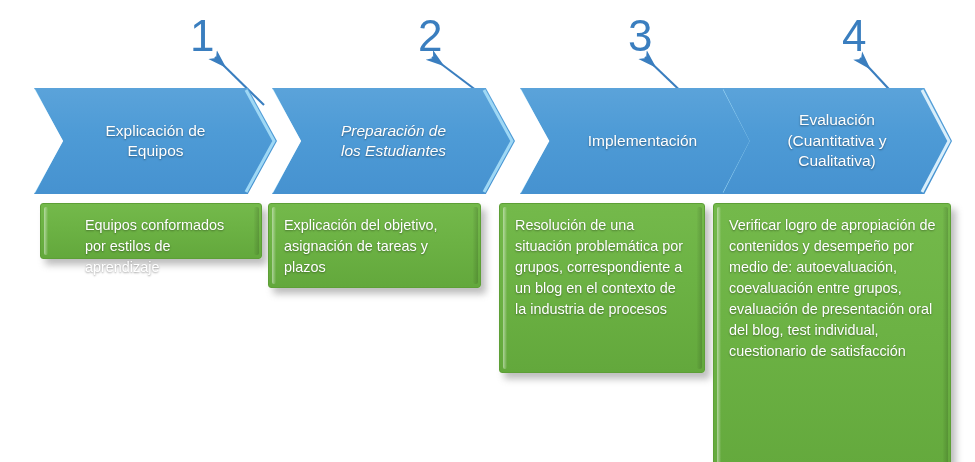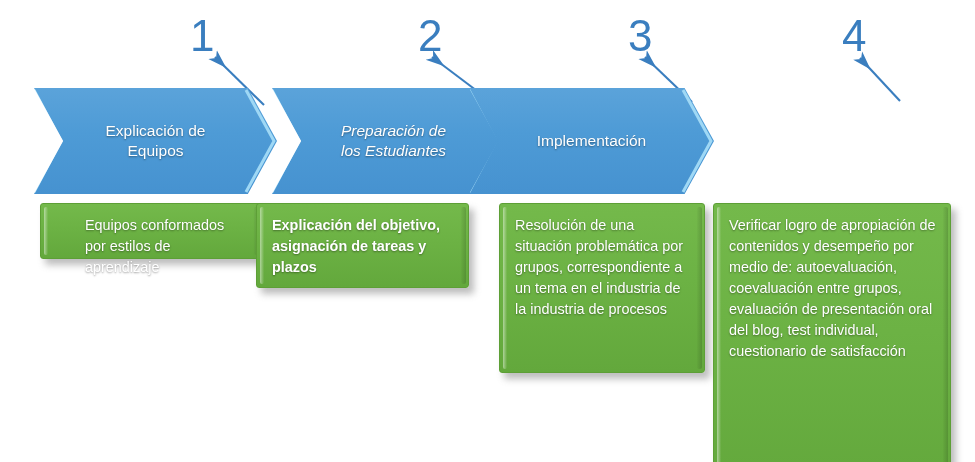--- a/index.html
+++ b/index.html
@@ -154,40 +154,50 @@
     <div class="chevron" style="left:272px; width:243px;
                 clip-path: polygon(0 0, 88% 0, 100% 50%, 88% 100%, 0 100%, 12% 50%); font-style: italic;">
       <svg class="bevel" viewBox="0 0 243 106" preserveAspectRatio="none">
         <polyline points="0,104 27,53 0,2" fill="none" stroke="#9fd8f5" stroke-width="3"></polyline>
         <polyline points="212,104 240,53 212,2" fill="none" stroke="#9fd8f5" stroke-width="3"></polyline>
       </svg>
       <span class="chevron-label" style="white-space:pre-line">Preparación de
 los Estudiantes</span>
     </div>
 
-    <div class="chevron" style="left:469px; width:245px;
+    <div class="chevron" style="left:520px; width:245px;
                 clip-path: polygon(0 0, 88% 0, 100% 50%, 88% 100%, 0 100%, 12% 50%);">
       <svg class="bevel" viewBox="0 0 245 106" preserveAspectRatio="none">
         <polyline points="0,104 27,53 0,2" fill="none" stroke="#9fd8f5" stroke-width="3"></polyline>
         <polyline points="214,104 242,53 214,2" fill="none" stroke="#9fd8f5" stroke-width="3"></polyline>
       </svg>
       <span class="chevron-label" style="white-space:pre-line">Implementación</span>
     </div>
 
+    <div class="chevron" style="left:722px; width:230px;
+                clip-path: polygon(0 0, 88% 0, 100% 50%, 88% 100%, 0 100%, 12% 50%);">
+      <svg class="bevel" viewBox="0 0 230 106" preserveAspectRatio="none">
+        <polyline points="0,104 26,53 0,2" fill="none" stroke="#9fd8f5" stroke-width="3"></polyline>
+        <polyline points="200,104 227,53 200,2" fill="none" stroke="#d8eefb" stroke-width="3"></polyline>
+      </svg>
+      <span class="chevron-label" style="white-space:pre-line">Evaluación
+(Cuantitativa y
+Cualitativa)</span>
+    </div>
   </div>
 
   <div class="green-box" style="left:40px; top:203px; width:222px; height:56px;padding-left:44px;">
     <span class="box-text">Equipos conformados por estilos de aprendizaje</span>
   </div>
 
-  <div class="green-box" style="left:256px; top:203px; width:213px; height:85px;font-weight:bold;">
+  <div class="green-box" style="left:268px; top:203px; width:213px; height:85px;">
     <span class="box-text">Explicación del objetivo, asignación de tareas y plazos</span>
   </div>
 
   <div class="green-box" style="left:499px; top:203px; width:206px; height:170px;">
-    <span class="box-text">Resolución de una situación problemática por grupos, correspondiente a un tema en el industria de la industria de procesos</span>
+    <span class="box-text">Resolución de una situación problemática por grupos, correspondiente a un blog en el contexto de la industria de procesos</span>
   </div>
 
   <div class="green-box" style="left:713px; top:203px; width:238px; height:284px;">
     <span class="box-text">Verificar logro de apropiación de contenidos y desempeño por medio de: autoevaluación, coevaluación entre grupos, evaluación de presentación oral del blog, test individual, cuestionario de satisfacción</span>
   </div>
 
 </div>
 
 </body></html>

